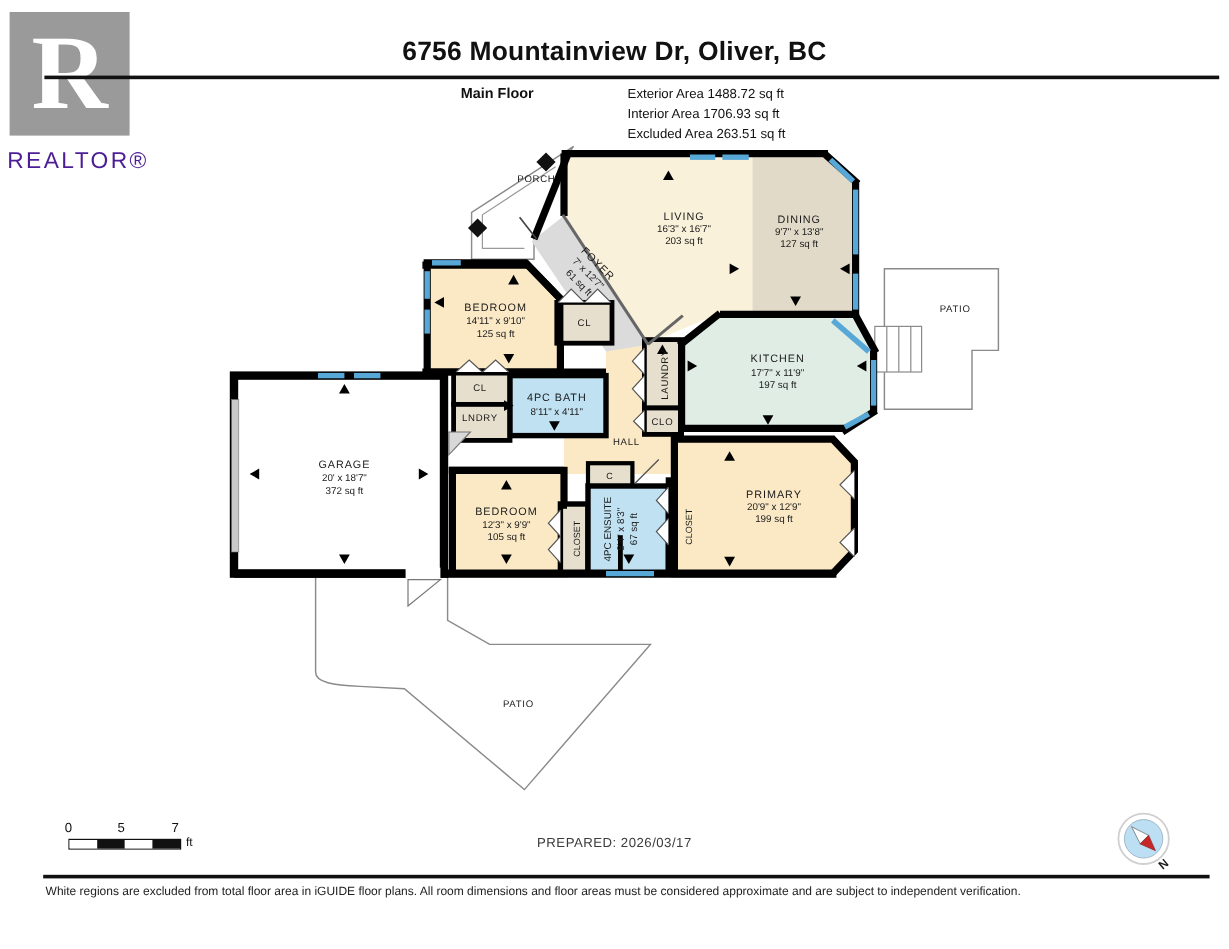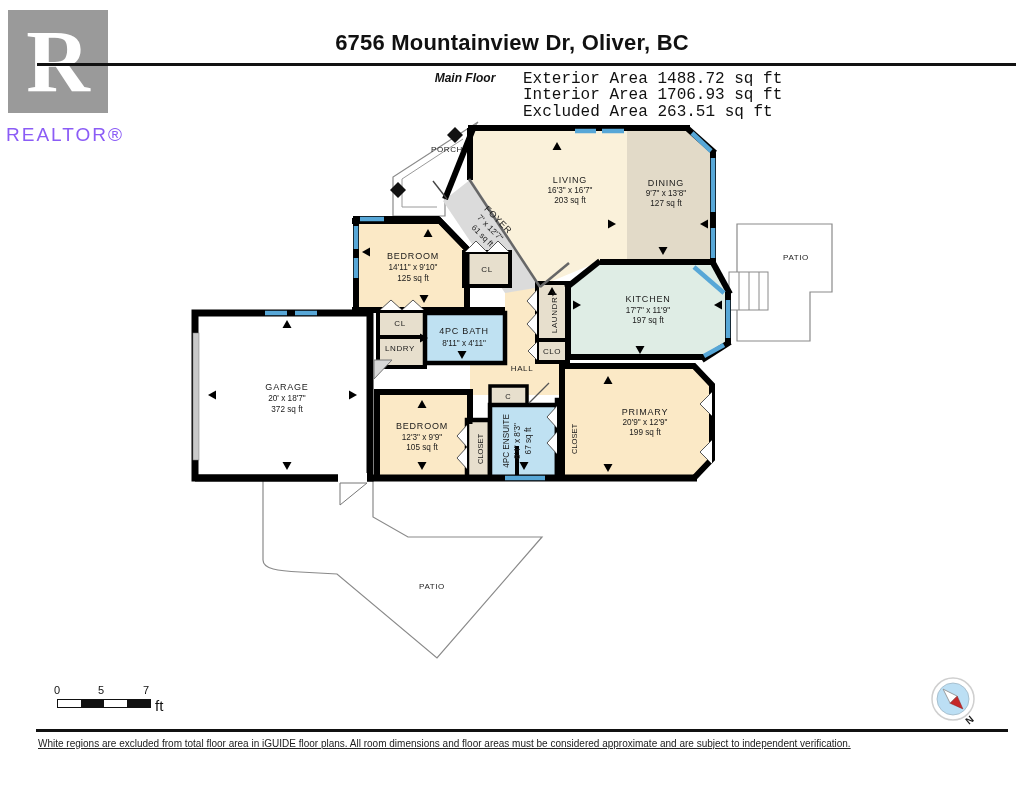--- a/index.html
+++ b/index.html
@@ -3,33 +3,33 @@
 <meta charset="utf-8">
 <style>
   html,body{margin:0;padding:0;background:#fff;}
   #page{position:relative;width:1024px;height:791px;background:#ffffff;overflow:hidden;
         font-family:"Liberation Sans", sans-serif;color:#111;}
   .abs{position:absolute;}
   
   #logo-box{left:8px;top:10px;width:100px;height:103px;background:#9a9a9a;display:flex;
             align-items:center;justify-content:center;z-index:1;}
   #logo-letter{color:#fff;font-family:"Liberation Serif",serif;font-weight:bold;font-size:88px;line-height:88px;}
-  #logo-word{left:6px;top:124px;width:120px;color:#8b5cf6;font-size:19px;letter-spacing:2px;}
+  #logo-word{left:6px;top:124px;width:120px;color:#4c1d95;font-size:19px;letter-spacing:2px;}
   #title{left:0;top:30px;width:1024px;text-align:center;font-size:22px;font-weight:bold;letter-spacing:.2px;}
   #title-rule{left:37px;top:63px;width:979px;height:3px;background:#111;z-index:2;}
-  #floor-label{left:400px;top:71px;width:130px;text-align:center;font-size:12px;font-weight:bold;font-style:italic;}
-  #area-lines{left:523px;top:71px;font-size:16px;line-height:16.4px;font-family:Liberation Mono, monospace;}
+  #floor-label{left:384px;top:71px;width:130px;text-align:left;font-size:12px;font-weight:bold;}
+  #area-lines{left:523px;top:71px;font-size:11px;line-height:16.4px;}
   
   .tick{position:absolute;top:684px;width:24px;margin-left:-12px;text-align:center;font-size:11px;}
   #scalebar{left:57px;top:699px;width:92px;height:7px;border:1px solid #111;font-size:0;}
   #scalebar span{display:inline-block;width:23px;height:7px;}
-  #scale-unit{left:155px;top:697px;font-size:15px;}
+  #scale-unit{left:155px;top:697px;font-size:10px;}
   #prepared{left:0;top:697px;width:1024px;text-align:center;font-size:11px;color:#3c3c3c;letter-spacing:.4px;}
   #footer-rule{left:36px;top:729px;width:972px;height:2.5px;background:#111;}
-  #disclaimer{left:38px;top:738px;width:960px;font-size:10px;color:#222;text-decoration:underline;}
+  #disclaimer{left:38px;top:738px;width:960px;font-size:10px;color:#222;}
   
   text{font-family:"Liberation Sans", sans-serif;fill:#1a1a1a;}
   .rname{font-size:9px;letter-spacing:.8px;}
   .rdim{font-size:8.2px;}
   .rsmall{font-size:8px;letter-spacing:.6px;}
   .rtiny{font-size:7.5px;}
 </style>
 </head>
 <body>
 
@@ -244,20 +244,21 @@
       <text class="rdim" x="645" y="435">199 sq ft</text>
     </g>
   </svg>
 
   <div class="abs tick" style="left:57px">0</div>
   <div class="abs tick" style="left:101px">5</div>
   <div class="abs tick" style="left:146px">7</div>
   <div class="abs" id="scalebar"><span style="background:#fff"></span><span style="background:#111"></span><span style="background:#fff"></span><span style="background:#111"></span></div>
   <div class="abs" id="scale-unit">ft</div>
 
+  <div class="abs" id="prepared">PREPARED: 2026/03/17</div>
   <svg class="abs" style="left:922px;top:672px;" width="64" height="64" viewBox="0 0 64 64">
     <circle cx="31" cy="27" r="21" fill="#ffffff" stroke="#cfcfcf" stroke-width="1.5"></circle>
     <circle cx="31" cy="27" r="16" fill="#BCDFF4" stroke="#9fb6c4" stroke-width="0.8"></circle>
     <g transform="translate(31,27) rotate(-45)">
       <polygon points="0,-14 -5,1 5,1" fill="#ffffff" stroke="#8d8d8d" stroke-width="0.8"></polygon>
       <polygon points="0,14 -5,1 5,1" fill="#C62828" stroke="#8d2020" stroke-width="0.5"></polygon>
     </g>
     <text x="47" y="53" font-size="10" font-weight="bold" fill="#111" transform="rotate(-40 47 53)">N</text>
   </svg>
 

